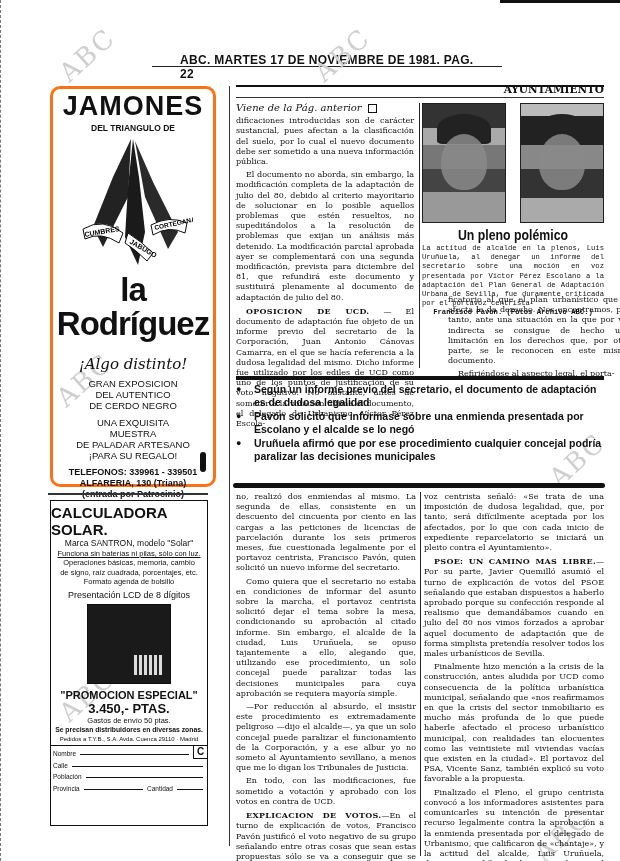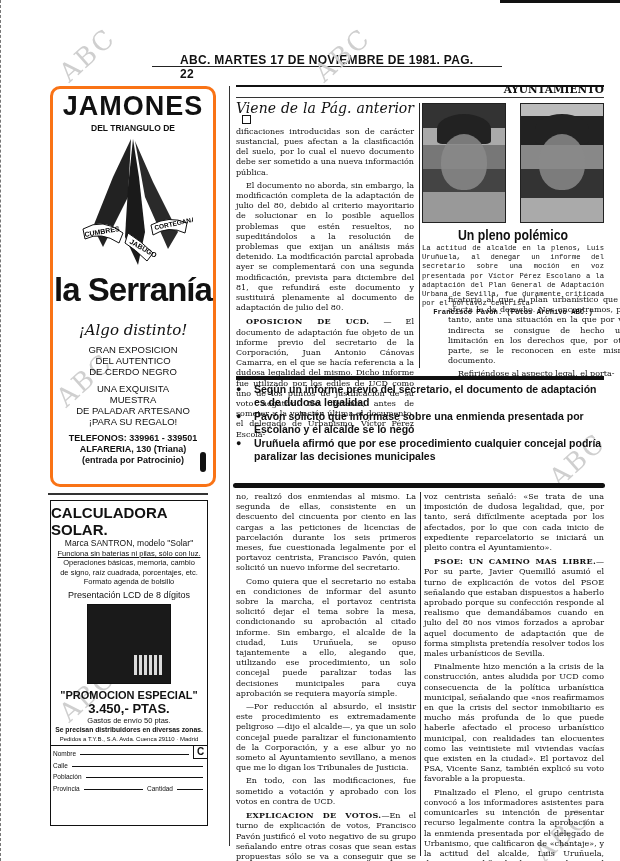--- a/index.html
+++ b/index.html
@@ -45,21 +45,21 @@
 
   
   .art-rule-top { left:236px; top:96px; width:368px; height:1px; background:#222; }
   .section { left:500px; top:83px; width:104px; text-align:right; font-family:"DejaVu Serif", serif; font-weight:bold; font-size:10.5px; }
   .sec-rule { left:236px; top:97px; width:368px; height:1px; background:#333; }
   .col { font-family:"DejaVu Serif", serif; font-size:8px; line-height:10.2px; text-align:justify; }
   .col p { margin:0; text-indent:10px; }
   .col p.noind { text-indent:0; }
   .col p + p { margin-top:3px; }
   .col b.h { letter-spacing:0.3px; }
-  .viene { font-style:italic; font-size:14px; text-indent:0 !important; margin-bottom:3px !important; }
+  .viene { font-style:italic; font-size:10px; text-indent:0 !important; margin-bottom:3px !important; }
   .viene .box { display:inline-block; width:7px; height:7px; border:1px solid #111; margin-left:6px; vertical-align:middle; }
   .colA { left:236px; top:103px; width:178px; }
   .vrule1 { left:419px; top:103px; width:1px; height:265px; background:#222; }
   .photos { left:422px; top:103px; width:182px; height:120px; display:flex; justify-content:space-between; }
   .photo { width:82px; height:118px; border:1px solid #222; position:relative; overflow:hidden; }
   .photo.p1 { background:linear-gradient(180deg,#333 0 20%,#aaa 20% 35%,#777 35% 55%,#444 55% 75%,#999 75% 100%); }
   .photo.p2 { background:linear-gradient(180deg,#bbb 0 10%,#222 10% 35%,#888 35% 55%,#333 55% 80%,#aaa 80% 100%); }
   .photo .face { position:absolute; left:18px; top:30px; width:46px; height:56px; border-radius:50% 50% 45% 45%; background:#8a8a8a; opacity:.85; }
   .photo .hair { position:absolute; left:14px; top:10px; width:54px; height:30px; border-radius:50% 50% 10% 10%; background:#222; }
   .caption-title { left:422px; top:226px; width:182px; text-align:center; font-family:"Liberation Sans", sans-serif; font-weight:bold; font-size:15px; transform:scaleX(0.82); }
@@ -104,21 +104,21 @@
       <path d="M60 2 L55 50 L52 100 L65 128 L72 95 L66 40 Z" fill="#1a1a1a"></path>
       <path d="M62 4 L80 45 L105 95 L95 112 L72 60 Z" fill="#2a2a2a"></path>
       <path d="M10 92 Q30 80 50 96 L46 106 Q28 94 12 102 Z" fill="#fff" stroke="#111"></path>
       <path d="M55 96 Q68 104 80 116 L74 124 Q62 112 52 106 Z" fill="#fff" stroke="#111"></path>
       <path d="M78 88 Q96 78 114 86 L112 96 Q96 88 80 98 Z" fill="#fff" stroke="#111"></path>
       <text x="12" y="100" font-size="7" font-family="Liberation Sans, sans-serif" font-weight="bold" transform="rotate(-10 12 100)">CUMBRES</text>
       <text x="56" y="106" font-size="7" font-family="Liberation Sans, sans-serif" font-weight="bold" transform="rotate(30 56 106)">JABUGO</text>
       <text x="82" y="93" font-size="6.5" font-family="Liberation Sans, sans-serif" font-weight="bold" transform="rotate(-12 82 93)">CORTEGANA</text>
     </svg>
   </div>
-  <div class="serrania">la Serranía</div>
+  <div class="serrania">la Rodríguez</div>
   <div class="slogan">¡Algo distinto!</div>
   <div style="margin-top:5px;">
     <div class="line">GRAN EXPOSICION</div>
     <div class="line">DEL AUTENTICO</div>
   </div>
   <div class="line">DE CERDO NEGRO</div>
   <div style="margin-top:6px;">
     <div class="line">UNA EXQUISITA</div>
     <div class="line">MUESTRA</div>
     <div class="line">DE PALADAR ARTESANO</div>

